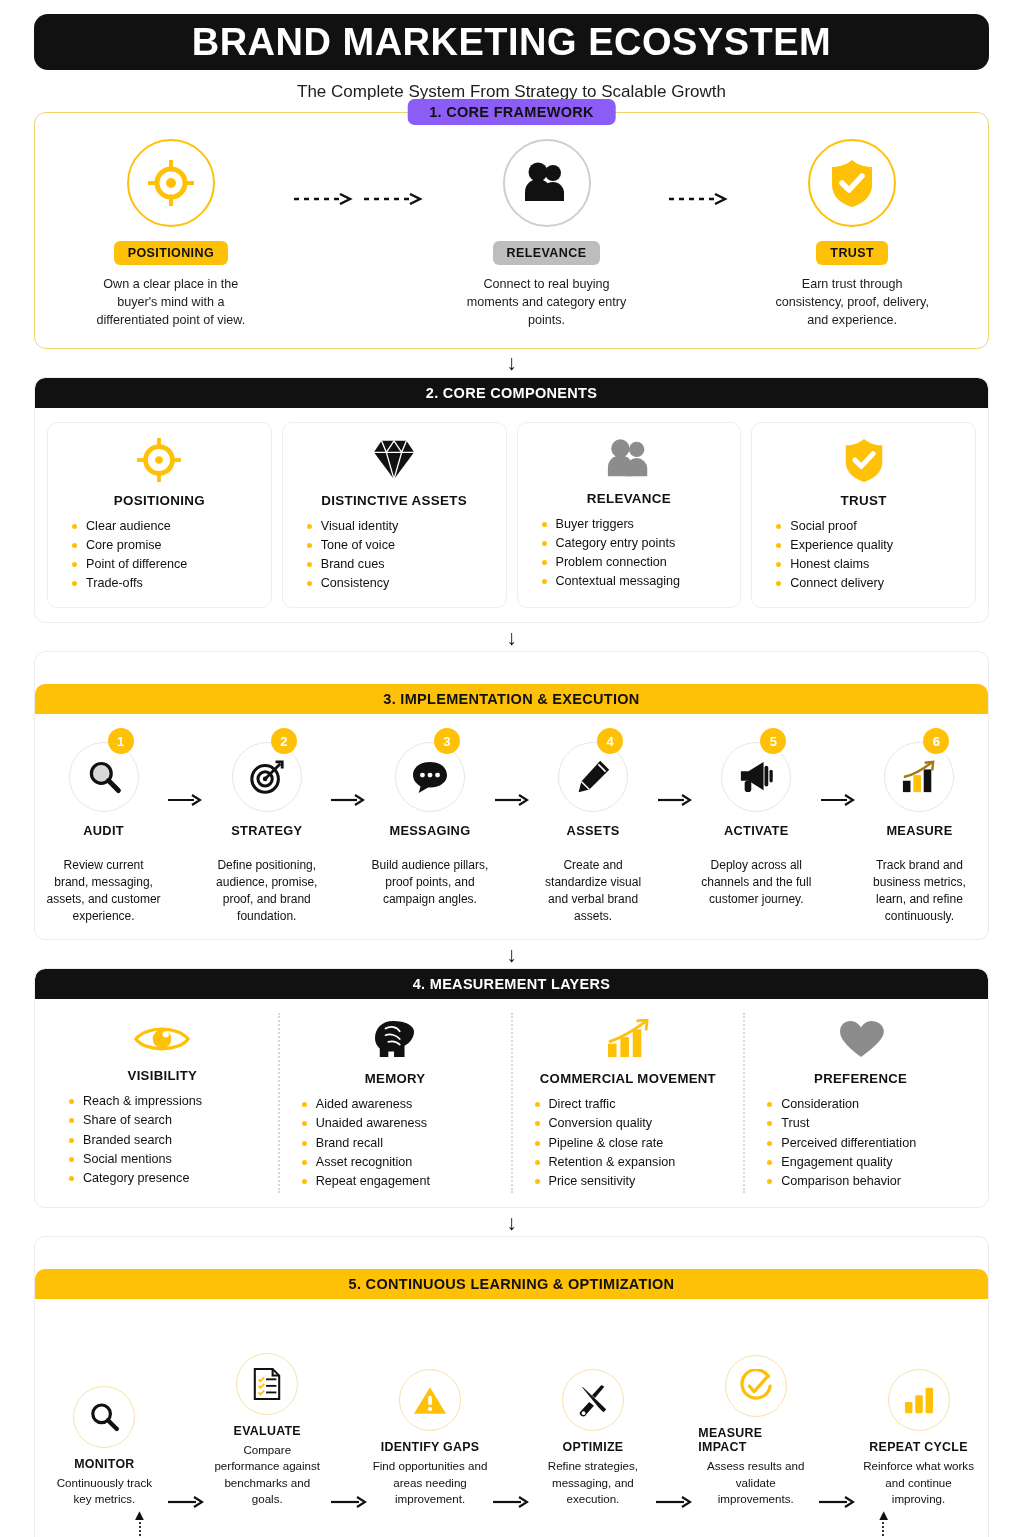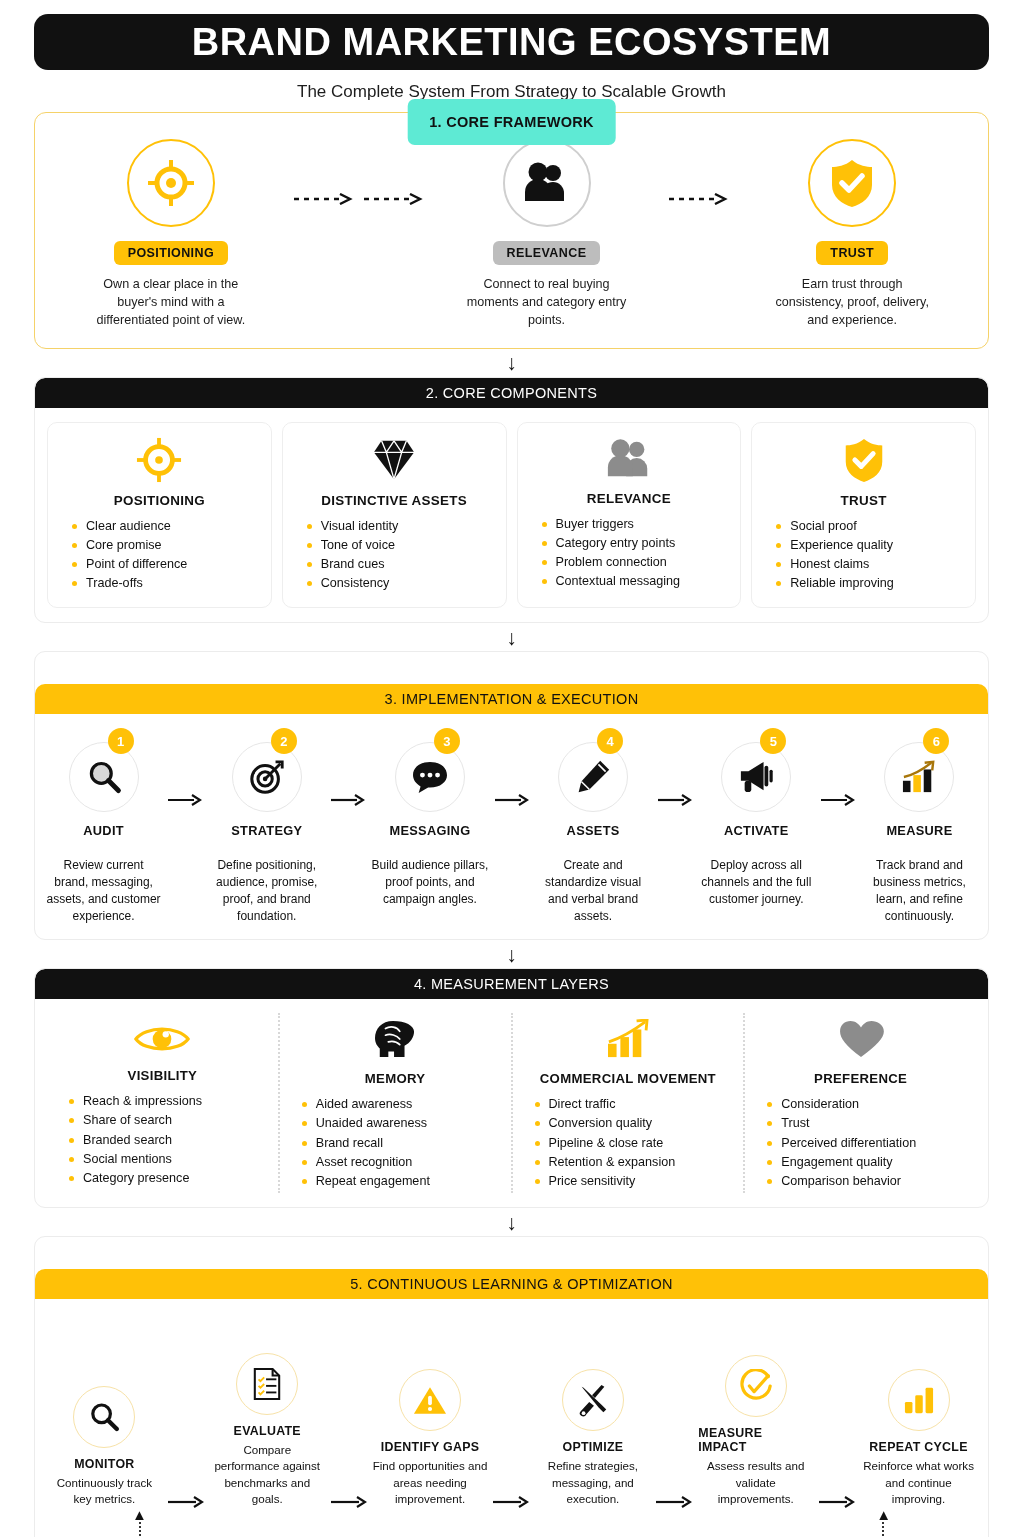--- a/index.html
+++ b/index.html
@@ -40,35 +40,35 @@
 
   .card {
     border: 1.5px solid #f5d269;
     border-radius: 12px;
     background: #ffffff;
   }
 
   .pill-head {
     position: absolute; left: 50%; transform: translateX(-50%);
     top: -13px;
-    background: #5eead4;
+    background: #8b5cf6;
     color: #111;
     font-size: 14.5px; font-weight: 700;
-    padding: 15px 22px;
+    padding: 5px 22px;
     border-radius: 7px;
     letter-spacing: .3px;
     white-space: nowrap;
     z-index: 3;
   }
 
   .band {
     border-radius: 10px 10px 0 0;
     height: 30px;
     display: flex; align-items: center; justify-content: center;
-    font-size: 14.5px; font-weight: 400; letter-spacing: .3px;
+    font-size: 14.5px; font-weight: 700; letter-spacing: .3px;
   }
   .band-black { background: #111111; color: #ffffff; }
   .band-yellow { background: #FFC107; color: #111111; margin-top: 32px; }
 
   .band-wrap { border: 1px solid #ececec; border-radius: 11px; overflow: hidden; background: #fff; }
   .band-body { padding: 14px 12px 14px 12px; }
 
   
   .down-arrow {
     height: 28px; display: flex; align-items: center; justify-content: center;
@@ -309,21 +309,21 @@
               <svg class="icon-svg" width="42" height="46" viewBox="0 0 46 50">
                 <path d="M23 2 C16 8 8 9 3 9 v18 c0 12 10 19 20 22 c10 -3 20 -10 20 -22 V9 c-5 0 -13 -1 -20 -7z" fill="#FFC107"></path>
                 <path d="M13 25 L20 32 L33 18" fill="none" stroke="#fff" stroke-width="5.5" stroke-linecap="round" stroke-linejoin="round"></path>
               </svg>
             </div>
             <div class="s2-title">TRUST</div>
             <ul class="blist">
               <li>Social proof</li>
               <li>Experience quality</li>
               <li>Honest claims</li>
-              <li>Reliable improving</li>
+              <li>Connect delivery</li>
             </ul>
           </div>
 
         </div>
       </div>
     </div>
   </div>
 
   <div class="down-arrow">↓</div>
 

